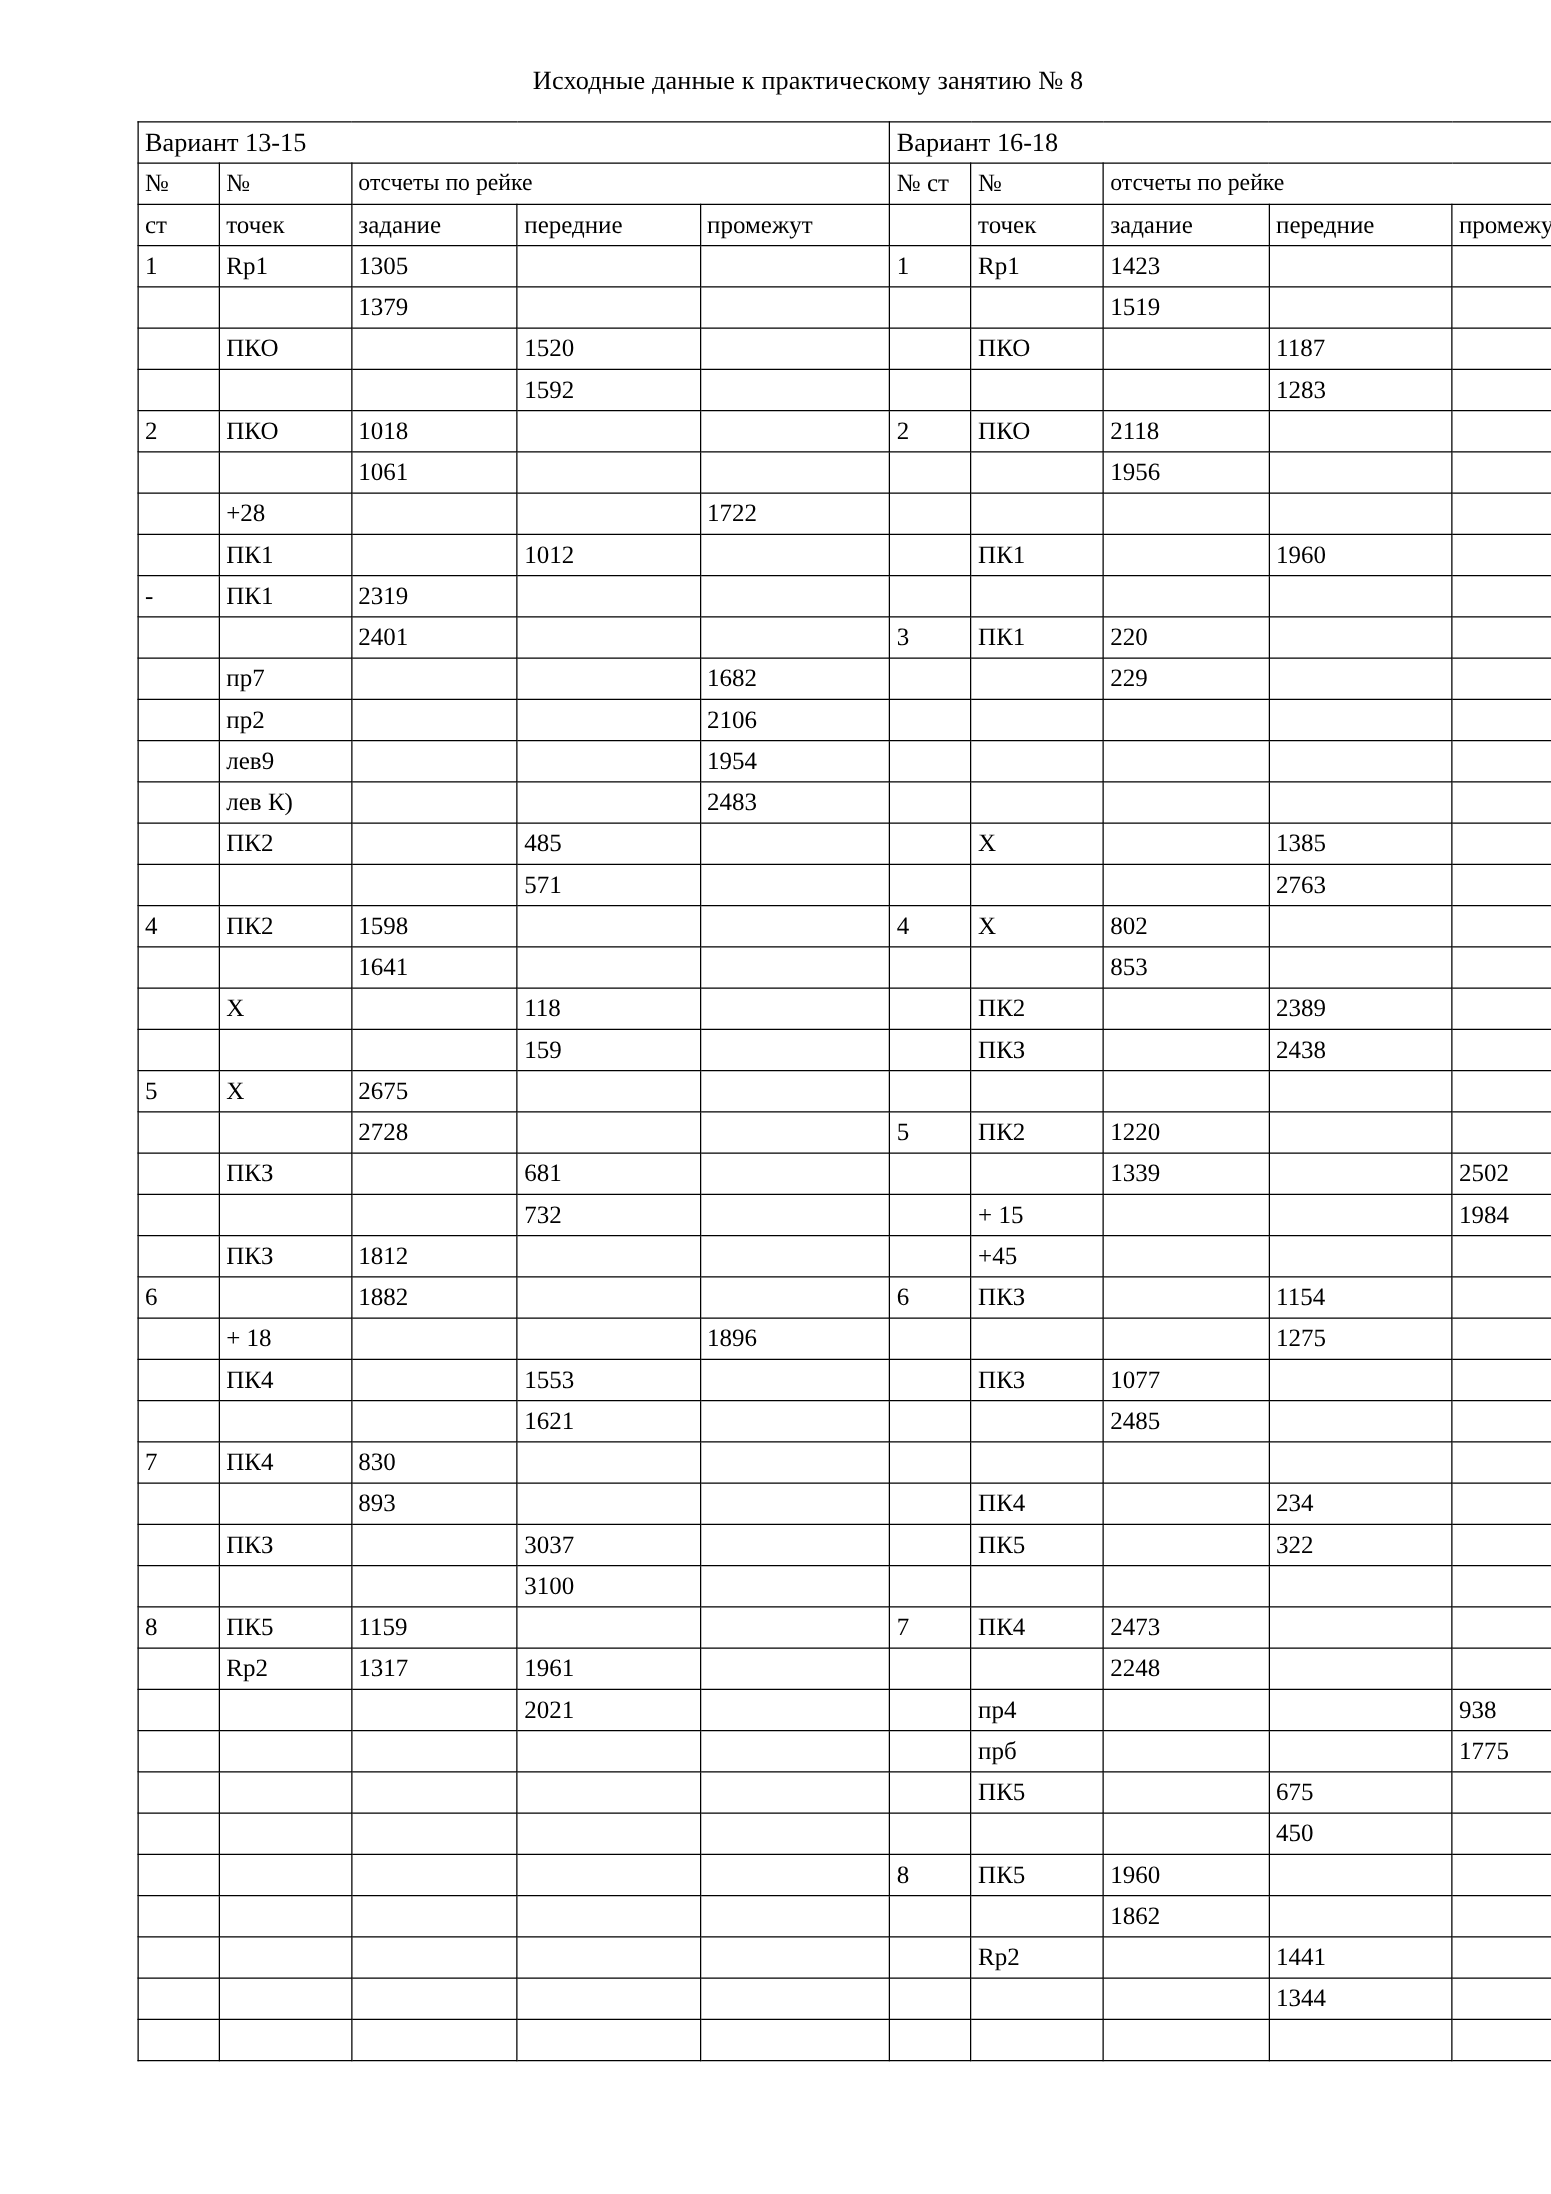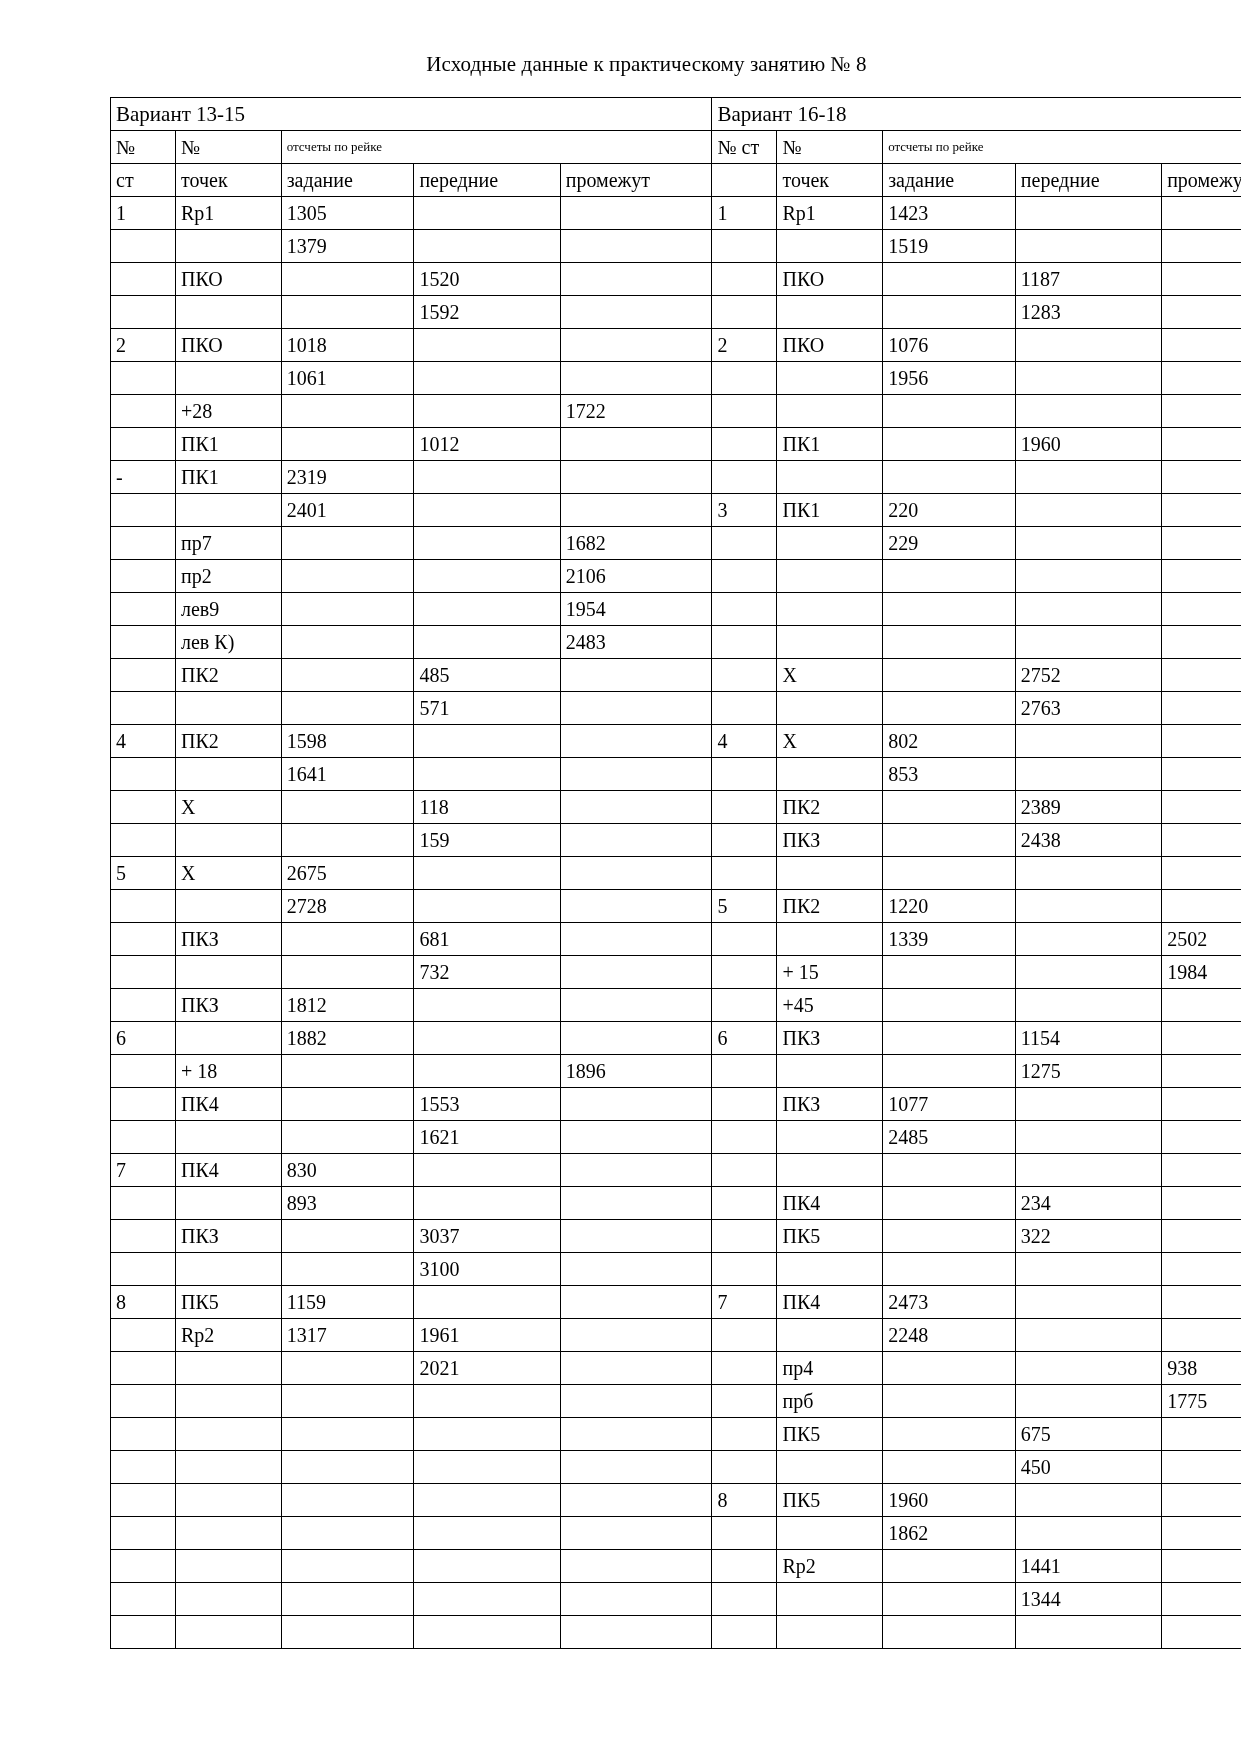--- a/index.html
+++ b/index.html
@@ -54,21 +54,21 @@
     text-align: center;
     font-size: 21px;
     height: 34px;
   }
   .sub-head {
     text-align: left;
     font-size: 20px;
   }
   .sub-head-center {
     text-align: center;
-    font-size: 13px;
+    font-size: 19px;
   }
 </style>
 </head>
 <body>
 
 <div class="page">
 
   <div class="doc-title">Исходные данные к практическому занятию № 8</div>
 
   <table class="data-table">
@@ -158,21 +158,21 @@
           <td></td>
         </tr>
         <tr>
           <td>2</td>
           <td>ПКО</td>
           <td>1018</td>
           <td></td>
           <td></td>
           <td>2</td>
           <td>ПКО</td>
-          <td>1076</td>
+          <td>2118</td>
           <td></td>
           <td></td>
         </tr>
         <tr>
           <td></td>
           <td></td>
           <td>1061</td>
           <td></td>
           <td></td>
           <td></td>
@@ -279,21 +279,21 @@
         </tr>
         <tr>
           <td></td>
           <td>ПК2</td>
           <td></td>
           <td>485</td>
           <td></td>
           <td></td>
           <td>Х</td>
           <td></td>
-          <td>2752</td>
+          <td>1385</td>
           <td></td>
         </tr>
         <tr>
           <td></td>
           <td></td>
           <td></td>
           <td>571</td>
           <td></td>
           <td></td>
           <td></td>

